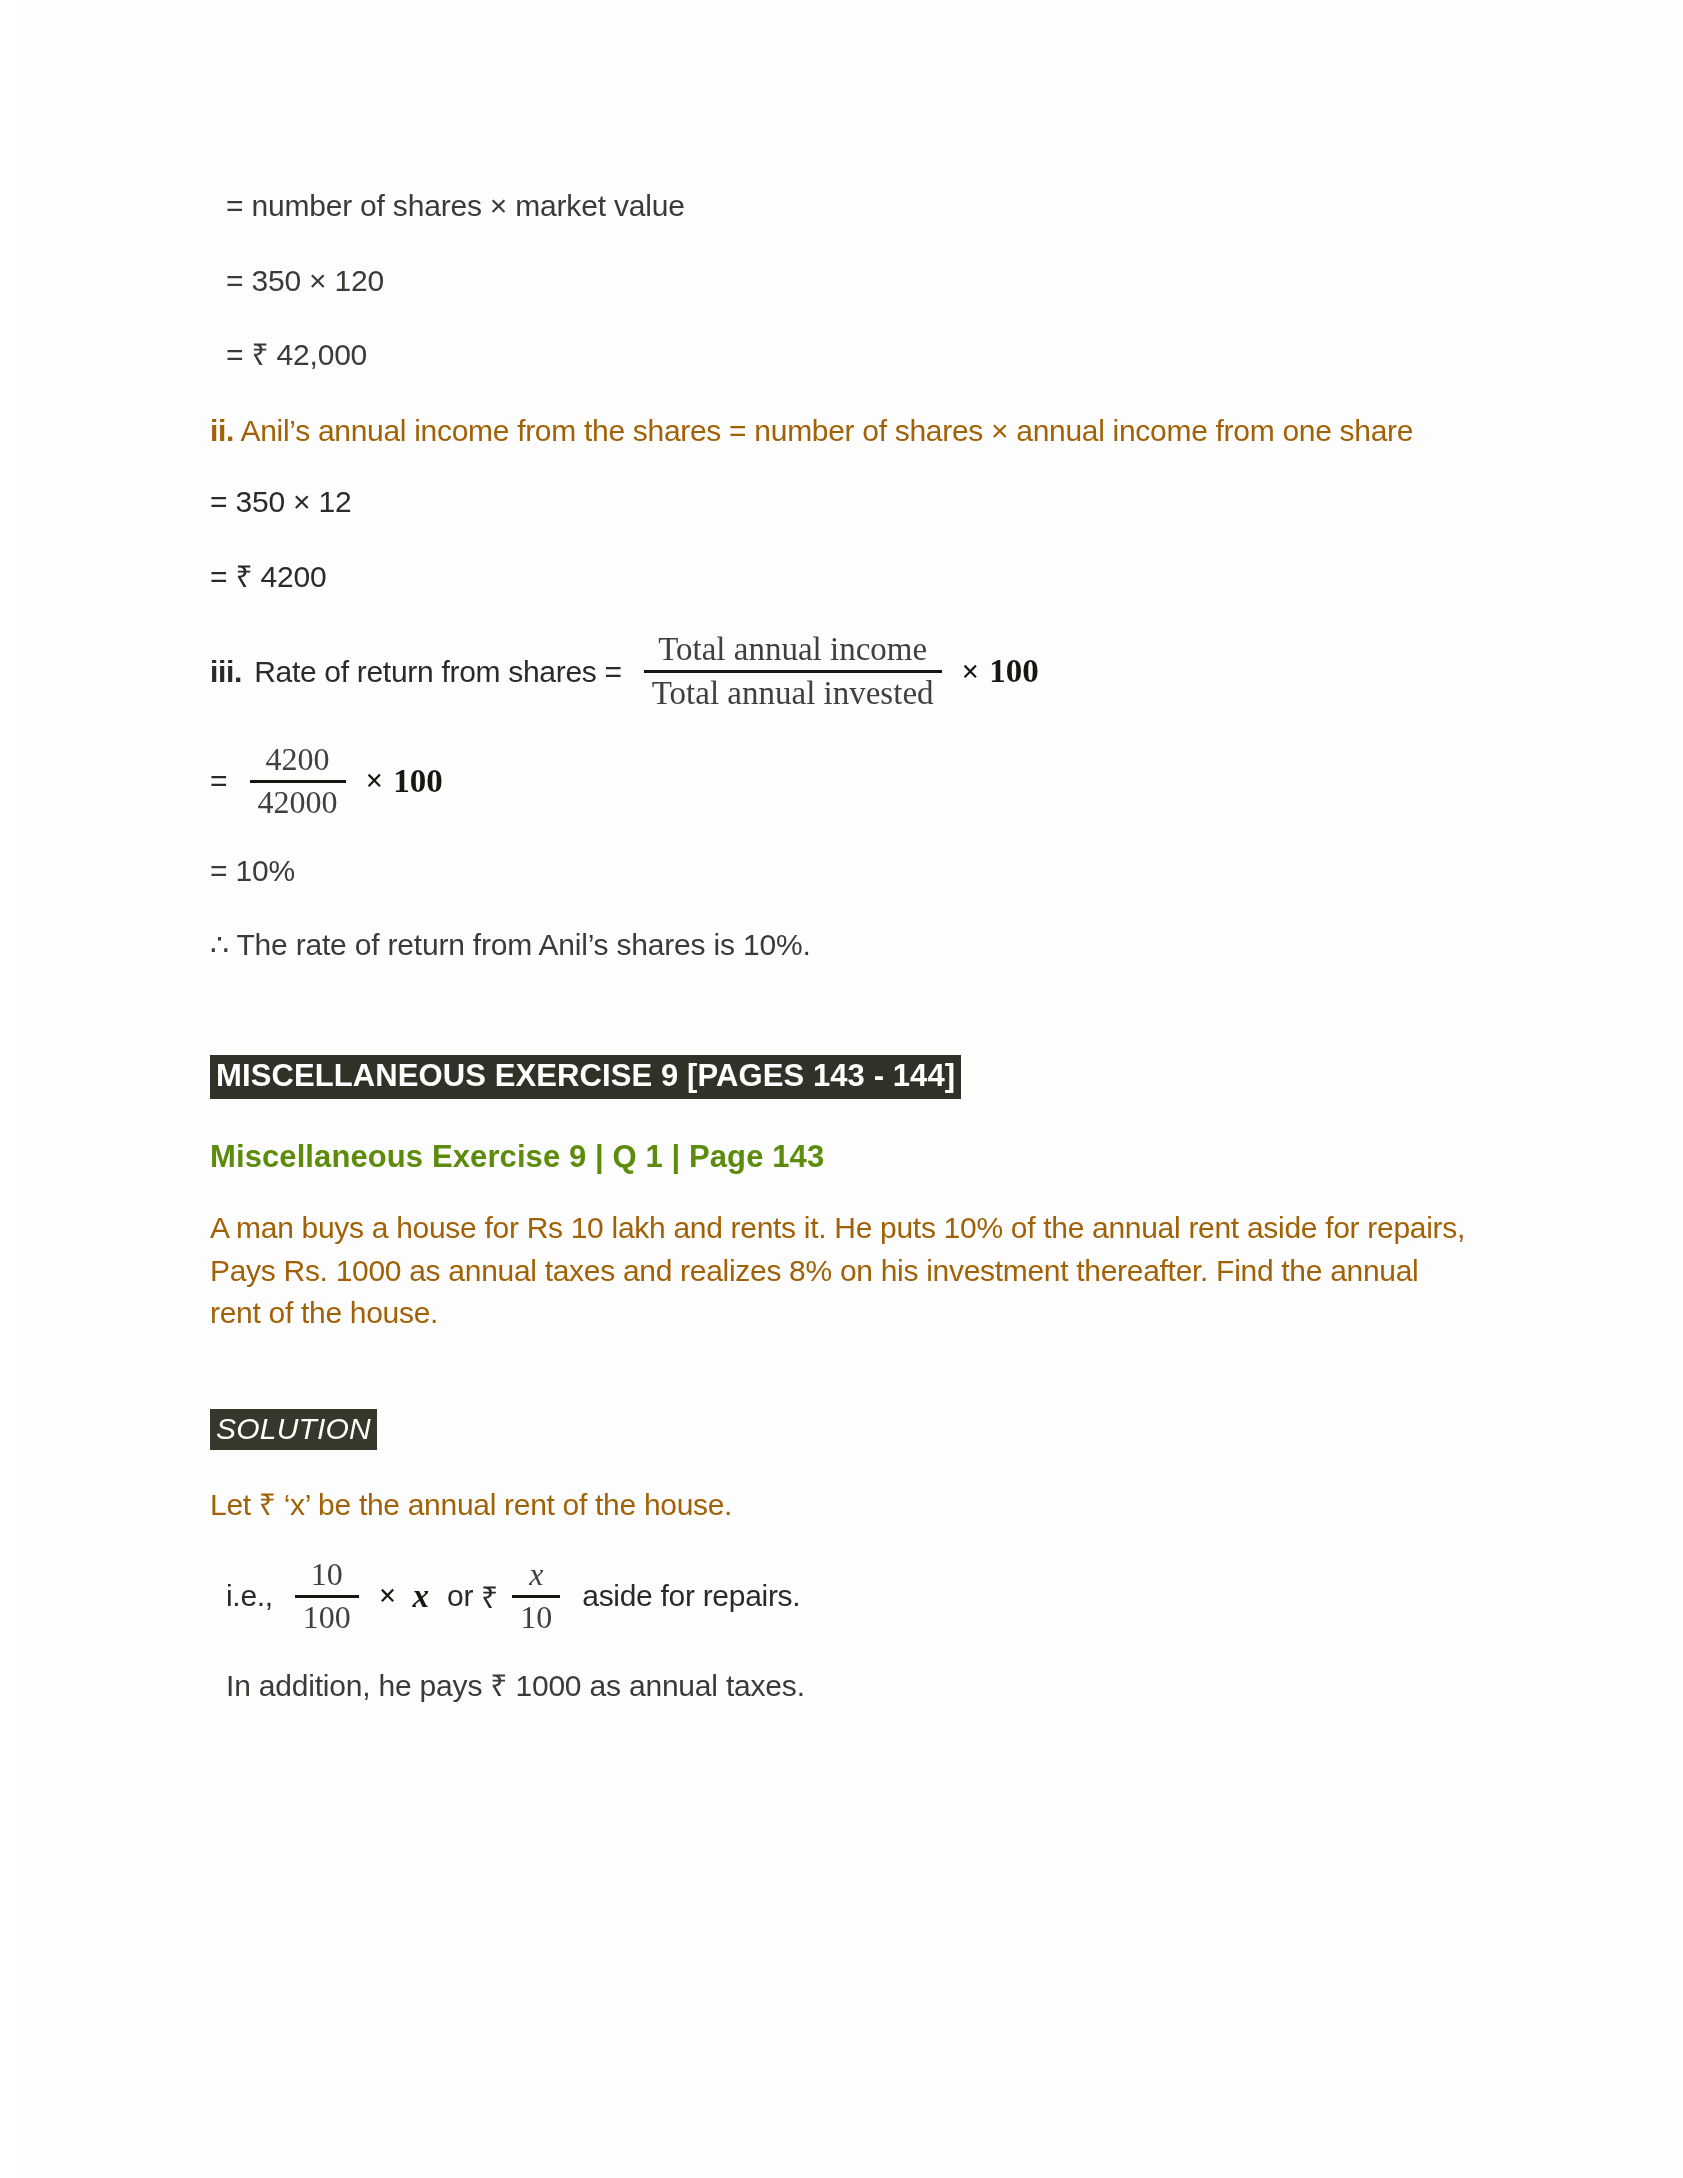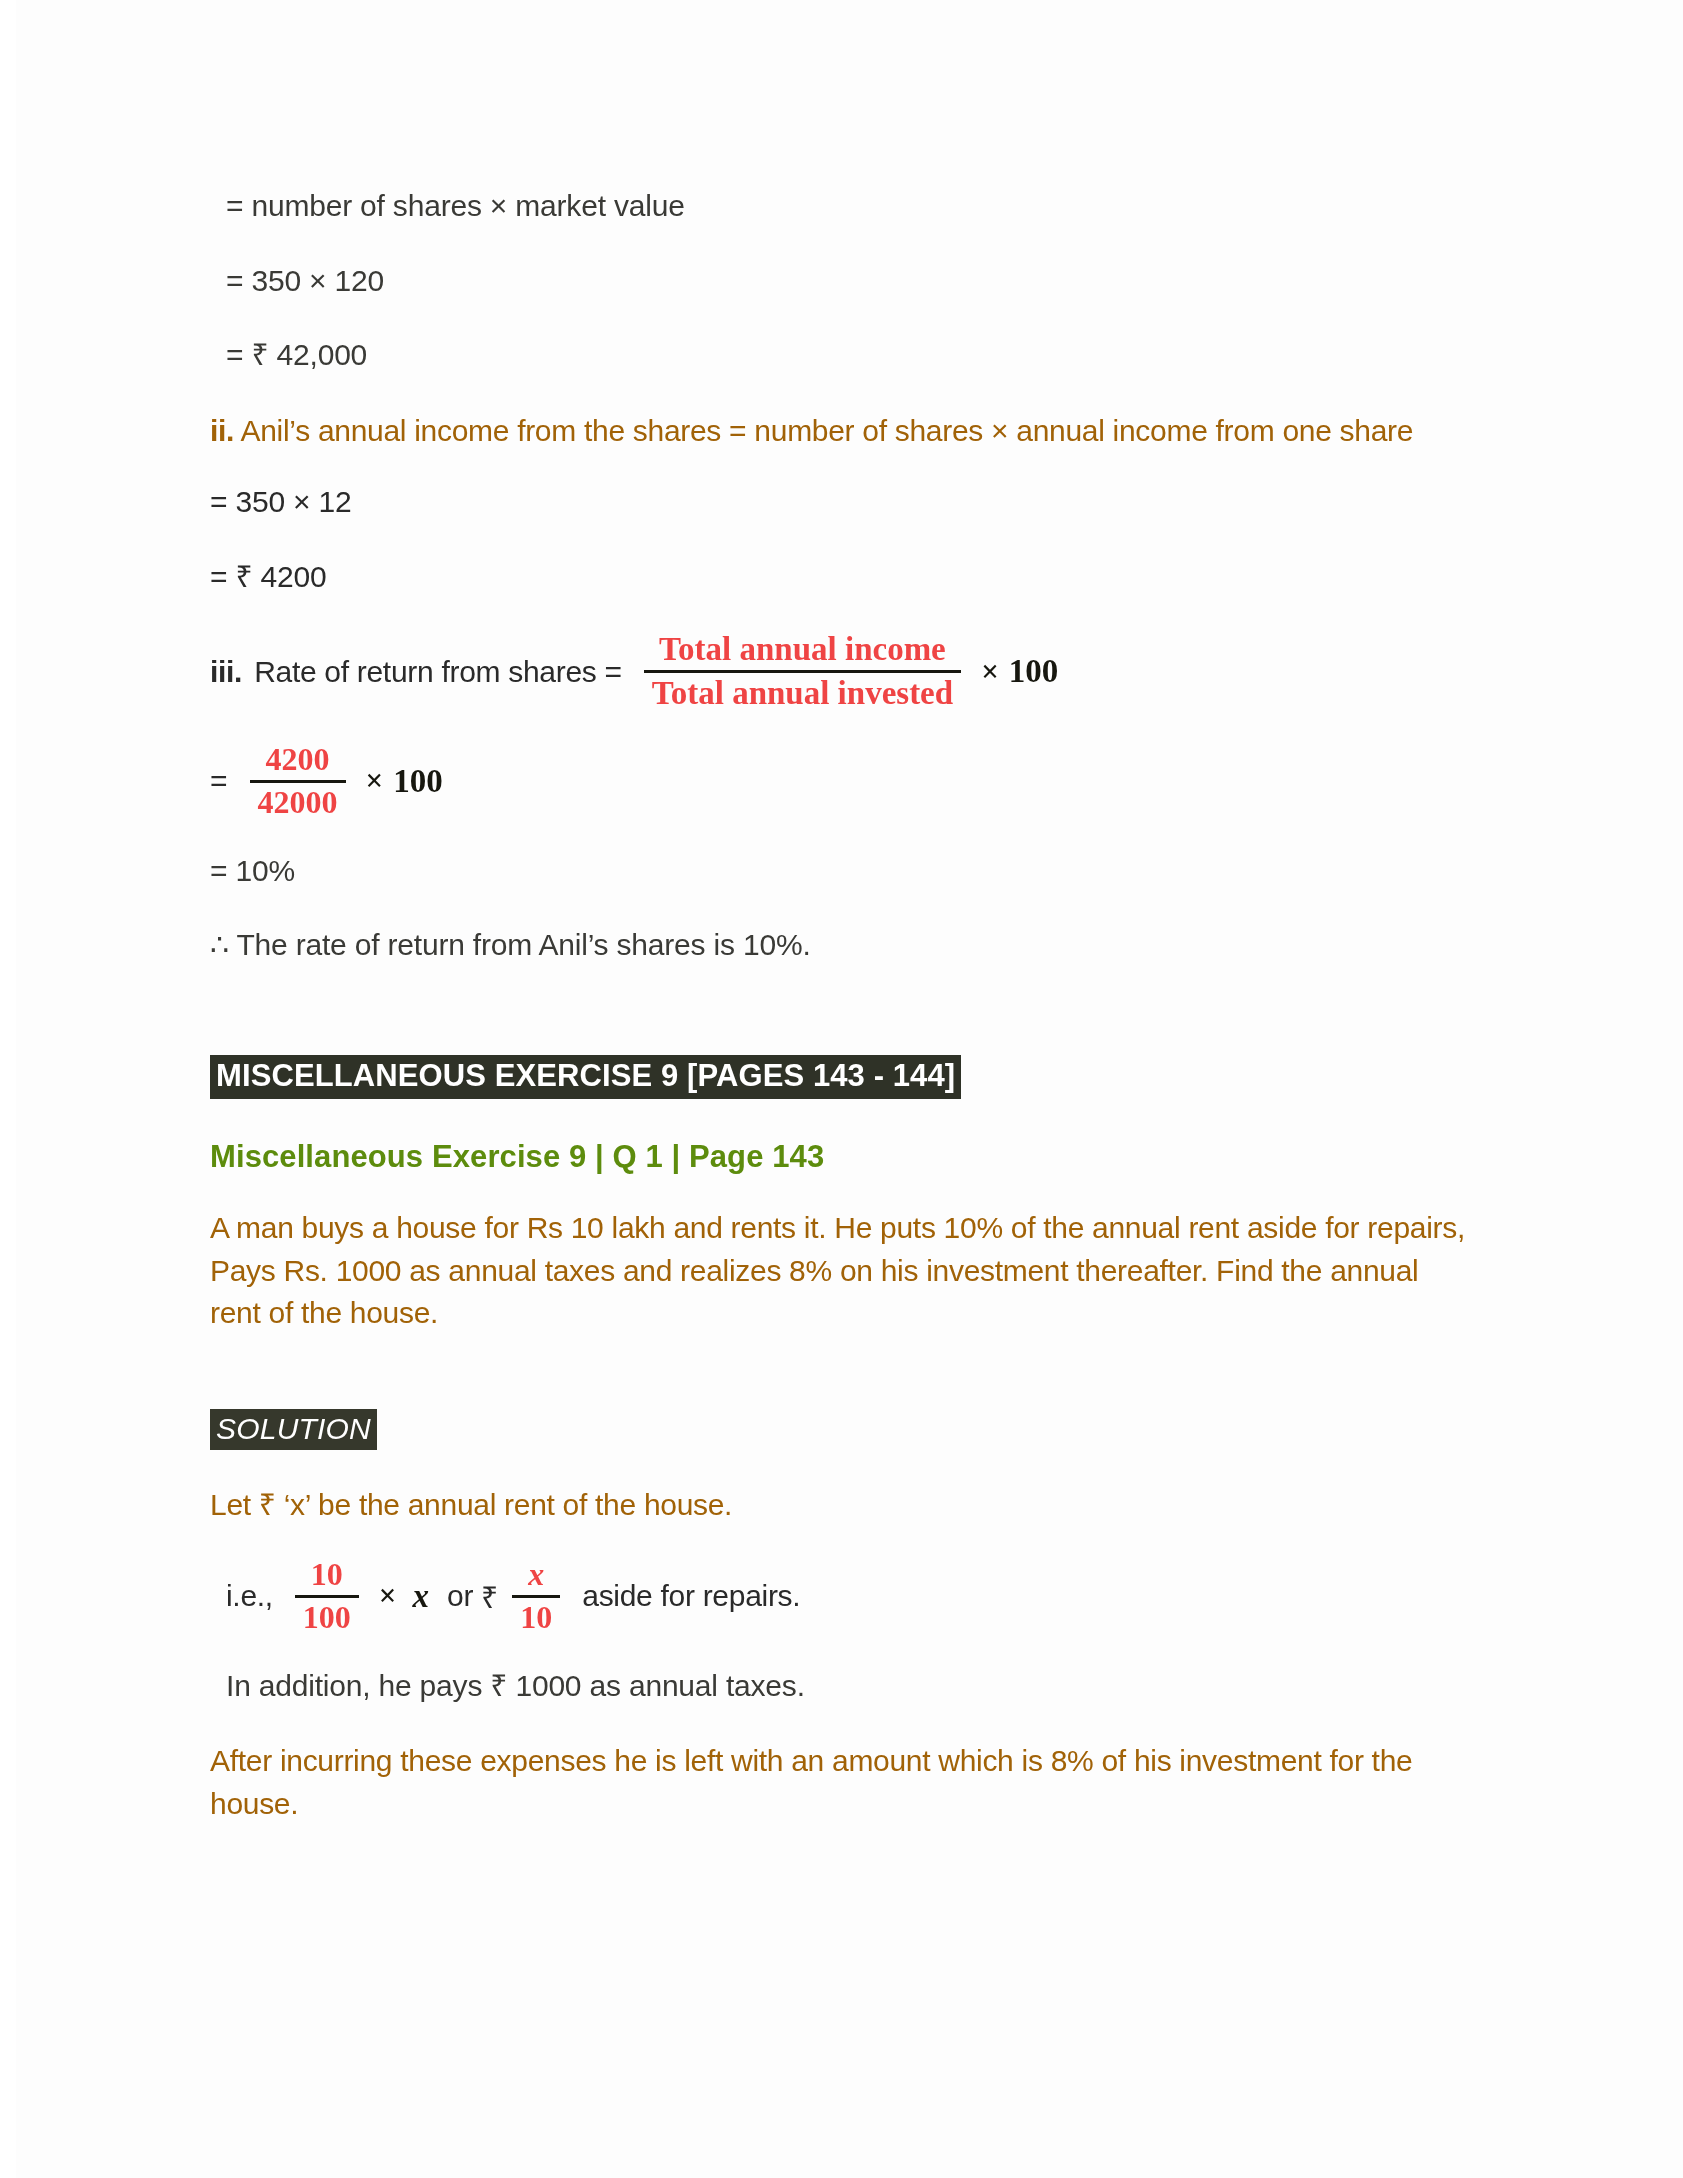--- a/index.html
+++ b/index.html
@@ -82,22 +82,22 @@
     margin: 0 12px 0 0;
   }
   .frac {
     display: inline-flex;
     flex-direction: column;
     align-items: center;
     vertical-align: middle;
     margin: 0 10px;
     font-family: "Liberation Serif", serif;
     font-size: 33px;
-    font-weight: 700;
-    color: #ef4444;
+    font-weight: 400;
+    color: #404040;
     line-height: 1.12;
   }
   .frac .num { padding: 0 8px 2px 8px; }
   .frac .den { padding: 2px 8px 0 8px; }
   .frac .bar {
     width: 100%;
     height: 3px;
     background: #17170f;
   }
   .frac.small { font-size: 32px; }
@@ -239,17 +239,16 @@
       <span class="rupee">₹</span>
       <span class="frac small">
         <span class="num mathvar-i">x</span>
         <span class="bar"></span>
         <span class="den">10</span>
       </span>
       <span class="tail">aside for repairs.</span>
     </div>
 
     <p class="line light indent">In addition, he pays  ₹ 1000 as annual taxes.</p>
-    <p class="para">After incurring these expenses he is left with an amount which is 8% of his investment for the house.</p>
 
   </div>
 </div>
 
 
 </body></html>

